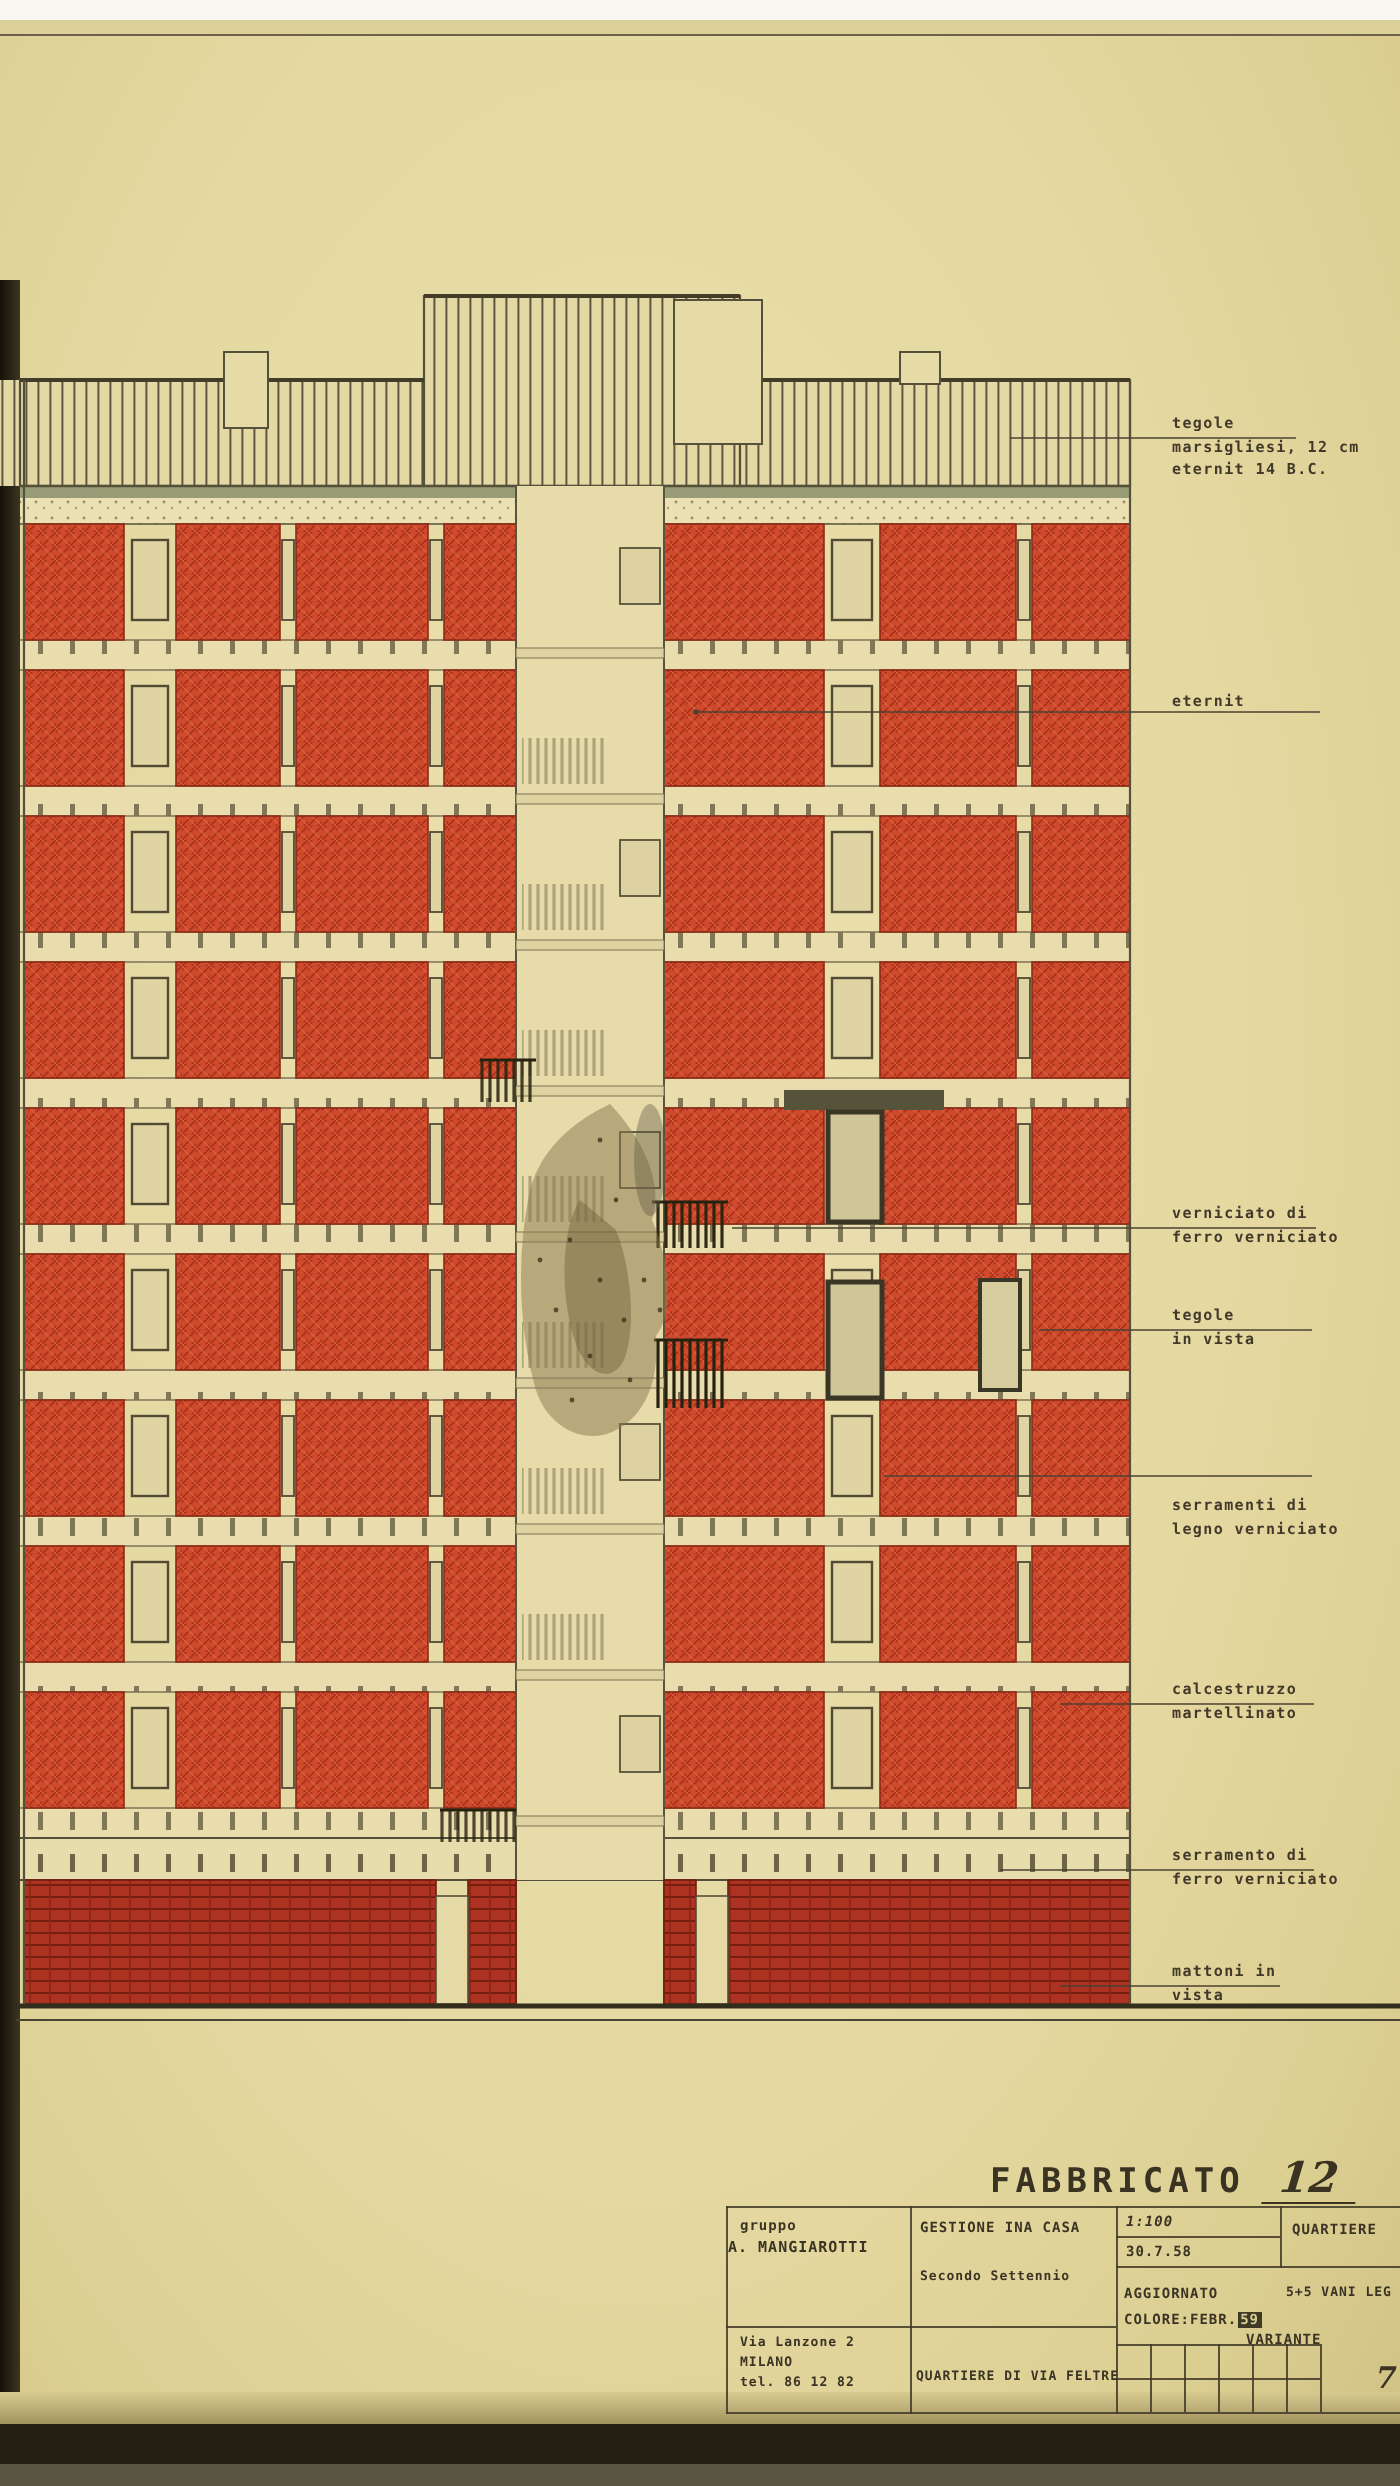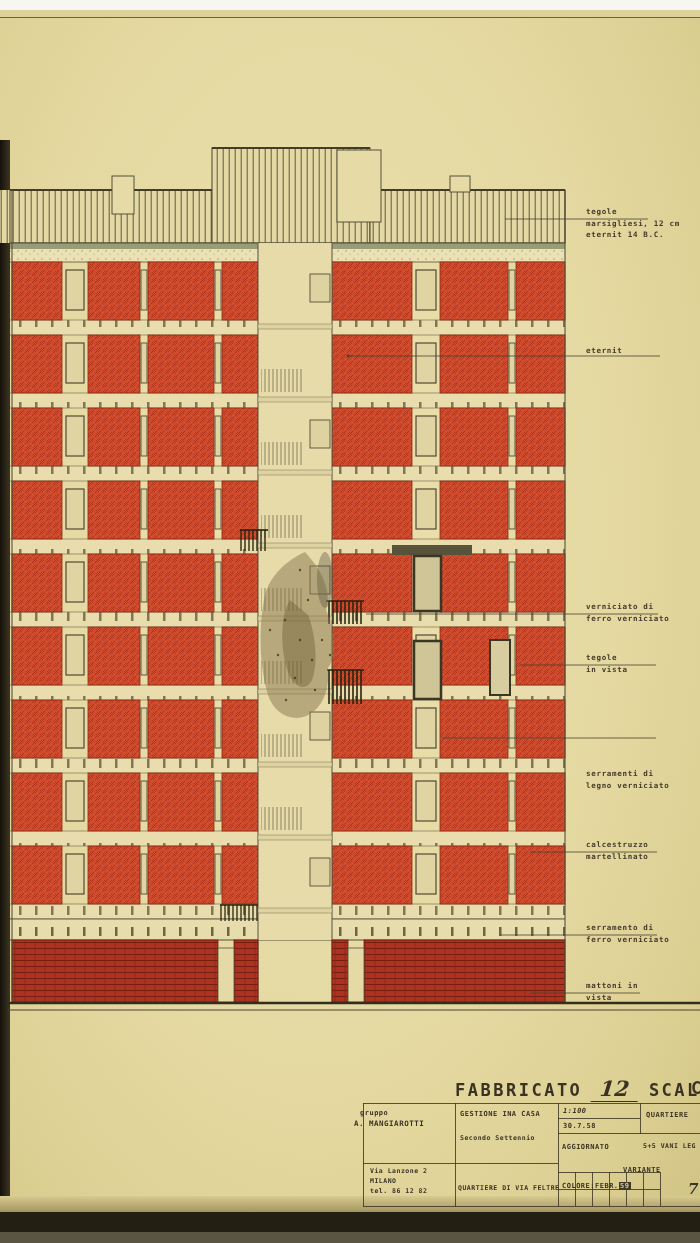--- a/index.html
+++ b/index.html
@@ -4,21 +4,21 @@
 <style>
   html,body{margin:0;padding:0;background:#888;}
   .stage{position:relative;width:700px;height:1243px;overflow:hidden;
     background:radial-gradient(ellipse at 45% 42%, #ece0ae 0%, #e5d9a2 55%, #dccf92 82%, #cfc182 100%);
     font-family:"DejaVu Sans Mono", monospace;}
   .strip{position:absolute;}
   .ann{position:absolute;left:586px;font-size:7.5px;letter-spacing:.7px;color:#42392a;
        line-height:11.5px;white-space:nowrap;font-weight:600;}
   .ann span{display:block;}
   .bigtitle{position:absolute;top:1076px;left:455px;color:#3a3322;white-space:nowrap;}
-  .bigtitle .w{font:600 17px "DejaVu Sans Mono",monospace;letter-spacing:2.5px;}
+  .bigtitle .w{font:600 17px "DejaVu Sans Mono",monospace;letter-spacing:2.5px;margin-left:40px;}
   .bigtitle .n{font:italic 700 21px "DejaVu Serif",serif;padding:0 10px 0 8px;
                border-bottom:1.6px solid #3a3322;transform:skewX(-6deg);display:inline-block;}
   .bigtitle .sfx{font:600 17px "DejaVu Sans Mono",monospace;position:absolute;left:236px;top:2px;}
   .hl,.vl{position:absolute;background:rgba(64,56,38,.85);}
   .hl{height:1.2px;} .vl{width:1.2px;}
   .tbt{position:absolute;font-size:7px;letter-spacing:.5px;color:#3b3425;line-height:10px;white-space:nowrap;font-weight:600;}
   .tbt.sm{font-size:6.5px;}
   .hl-box{background:#3f3a26;color:#d9cd93;padding:0 1.5px;}
   .vmark{position:absolute;font:italic 700 15px "DejaVu Serif",serif;color:#3b3425;}
   svg{position:absolute;left:0;top:0;}
@@ -309,21 +309,21 @@
     <span>eternit</span>
   </div>
   <div class="ann" style="top:601px">
     <span>verniciato di</span>
     <span>ferro verniciato</span>
   </div>
   <div class="ann" style="top:652px">
     <span>tegole</span>
     <span>in vista</span>
   </div>
-  <div class="ann" style="top:768px">
+  <div class="ann" style="top:747px">
     <span>serramenti di</span>
     <span>legno verniciato</span>
   </div>
   <div class="ann" style="top:839px">
     <span>calcestruzzo</span>
     <span>martellinato</span>
   </div>
   <div class="ann" style="top:922px">
     <span>serramento di</span>
     <span>ferro verniciato</span>
@@ -351,29 +351,29 @@
   <div class="hl" style="left:363px;top:1163px;width:195px;"></div>
   <div class="hl" style="left:558px;top:1172px;width:102px;"></div>
   <div class="hl" style="left:558px;top:1189px;width:102px;"></div>
   <div class="vl" style="left:575px;top:1172px;height:34px;"></div>
   <div class="vl" style="left:592px;top:1172px;height:34px;"></div>
   <div class="vl" style="left:609px;top:1172px;height:34px;"></div>
   <div class="vl" style="left:626px;top:1172px;height:34px;"></div>
   <div class="vl" style="left:643px;top:1172px;height:34px;"></div>
   <div class="vl" style="left:660px;top:1172px;height:34px;"></div>
 
-  <div class="tbt" style="left:360px;top:1108px;">gruppo</div>
-  <div class="tbt" style="left:354px;top:1119px;font-size:7.5px;">A. MANGIAROTTI</div>
+  <div class="tbt" style="left:370px;top:1108px;">gruppo</div>
+  <div class="tbt" style="left:364px;top:1119px;font-size:7.5px;">A. MANGIAROTTI</div>
   <div class="tbt" style="left:460px;top:1109px;">GESTIONE INA CASA</div>
   <div class="tbt sm" style="left:460px;top:1121px;margin-top:12px;">Secondo Settennio</div>
   <div class="tbt" style="left:563px;top:1106px;font-style:italic;">1:100</div>
   <div class="tbt" style="left:563px;top:1121px;">30.7.58</div>
   <div class="tbt" style="left:646px;top:1110px;">QUARTIERE</div>
   <div class="tbt" style="left:562px;top:1142px;">AGGIORNATO</div>
-  <div class="tbt" style="left:562px;top:1155px;margin-top:26px;">
+  <div class="tbt" style="left:562px;top:1155px;">
     <span>COLORE:FEBR.</span><span class="hl-box">59</span>
   </div>
   <div class="tbt sm" style="left:643px;top:1141px;">5+5 VANI LEG</div>
   <div class="tbt" style="left:623px;top:1165px;">VARIANTE</div>
   <div class="vmark" style="left:688px;top:1180px;">7</div>
   <div class="tbt sm" style="left:370px;top:1166px;">Via Lanzone 2</div>
   <div class="tbt sm" style="left:370px;top:1176px;text-align:right;">MILANO</div>
   <div class="tbt sm" style="left:370px;top:1186px;">tel. 86 12 82</div>
   <div class="tbt sm" style="left:458px;top:1183px;">QUARTIERE DI VIA FELTRE</div>
 </div>

